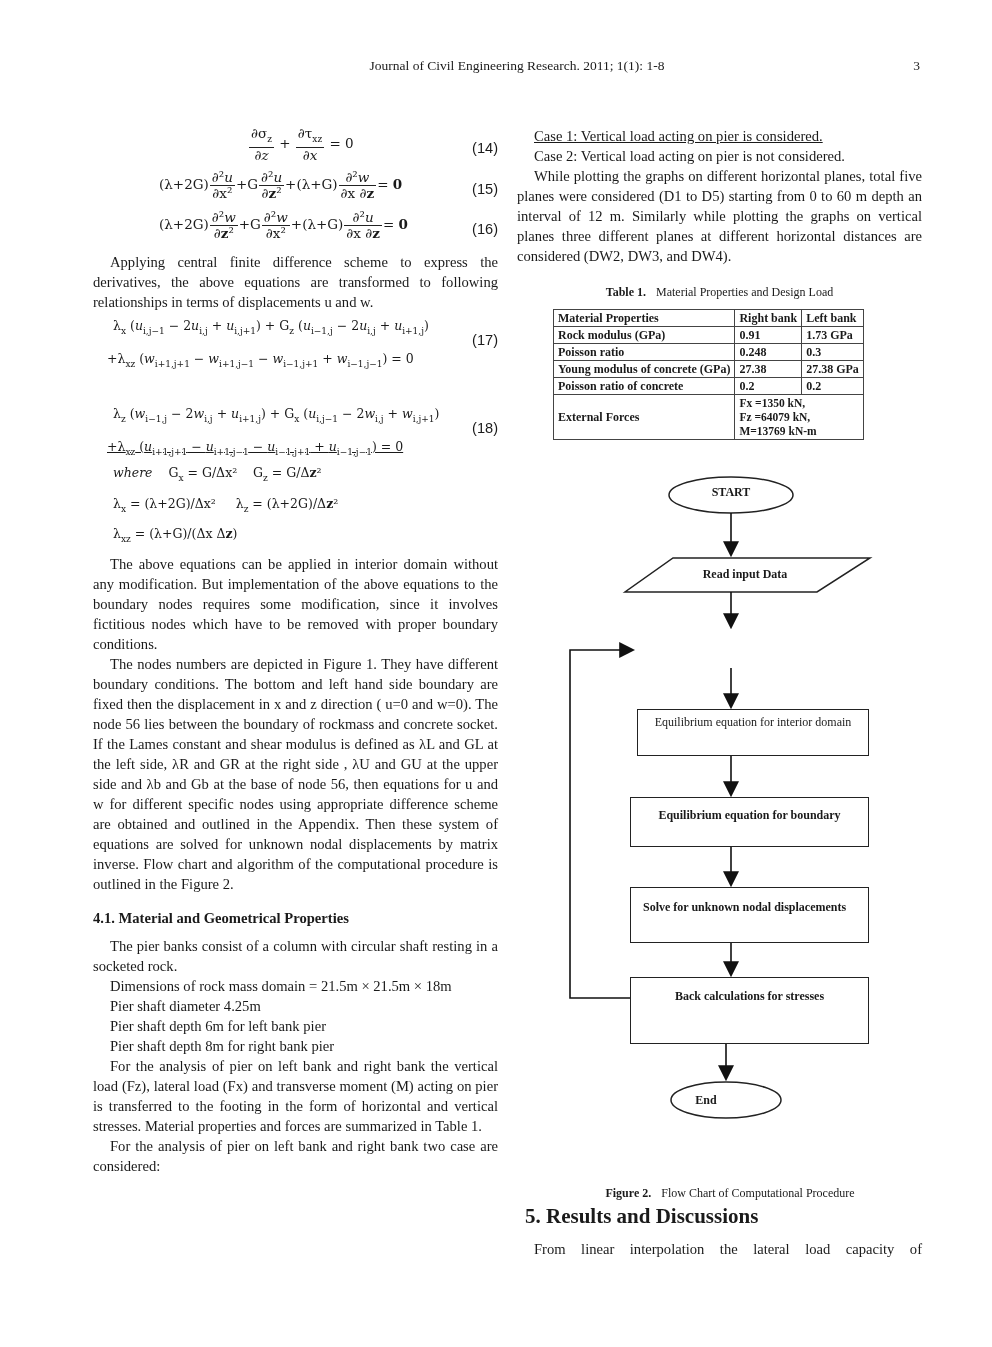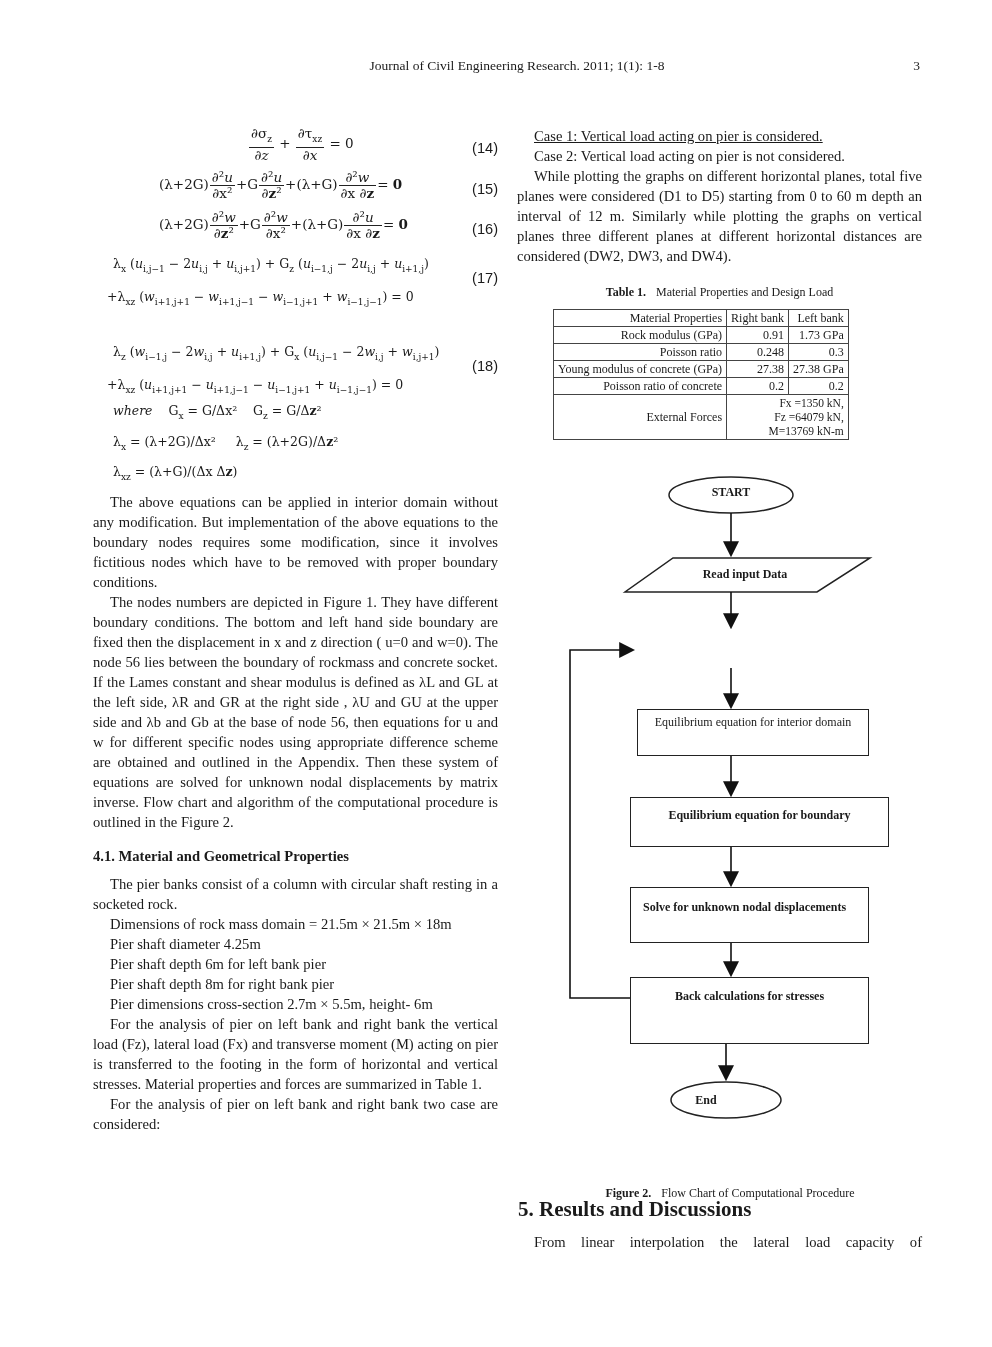--- a/index.html
+++ b/index.html
@@ -14,23 +14,23 @@
   p { margin: 0; text-align: justify; }
   p.ind { text-indent: 17px; }
   .eq { position: relative; font-family: "DejaVu Serif", serif; font-style: normal; font-size: 13.5px; white-space: nowrap; }
   .eqnum { position: absolute; right: 0; font-family: Liberation Sans, sans-serif; font-size: 14.6px; }
   .frac { display: inline-block; vertical-align: middle; text-align: center; margin: 0 1px; }
   .frac .n { display: block; border-bottom: 1px solid #222; padding: 0 2px; line-height: 15px; }
   .frac .d { display: block; line-height: 15px; padding: 0 2px; }
   i.v { font-style: italic; }
   sub, sup { font-size: 9px; }
   .sect { font-weight: bold; font-size: 14.6px; margin: 14px 0 8px 0; }
-  .h1 { font-weight: bold; font-size: 21px; margin: 1px; }
+  .h1 { font-weight: bold; font-size: 21px; margin: 8px; }
   table.t1 { border-collapse: collapse; font-size: 12px; line-height: 14px; margin-left: 36px; }
-  table.t1 td { border: 1px solid #444; text-align: right; padding: 1px 4px; }
+  table.t1 td { border: 1px solid #444; text-align: left; padding: 1px 4px; font-weight: bold; }
   .caption { font-size: 12px; text-align: center; margin-top: 48px; }
   .caption b { margin-right: 10px; }
   .flow { position: absolute; left: 560px; top: 470px; width: 340px; height: 660px; }
   .fnode { position: absolute; border: 1.5px solid #222; background: #fff; font-weight: bold;
            font-size: 12px; display: flex; box-sizing: border-box; }
 </style>
 </head>
 <body>
 
 <div class="header">
@@ -45,44 +45,44 @@
     <span class="eqnum" style="top:12px;">(14)</span>
   </div>
   <div class="eq" style="height:40px; padding-left:66px;">
     (λ+2G)<span class="frac"><span class="n">∂²<i class="v">u</i></span><span class="d">∂x²</span></span>+G<span class="frac"><span class="n">∂²<i class="v">u</i></span><span class="d">∂<b>z</b>²</span></span>+(λ+G)<span class="frac"><span class="n">∂²<i class="v">w</i></span><span class="d">∂x ∂<b>z</b></span></span>= <b>0</b>
     <span class="eqnum" style="top:9px;">(15)</span>
   </div>
   <div class="eq" style="height:40px; padding-left:66px;">
     (λ+2G)<span class="frac"><span class="n">∂²<i class="v">w</i></span><span class="d">∂<b>z</b>²</span></span>+G<span class="frac"><span class="n">∂²<i class="v">w</i></span><span class="d">∂x²</span></span>+(λ+G)<span class="frac"><span class="n">∂²<i class="v">u</i></span><span class="d">∂x ∂<b>z</b></span></span>= <b>0</b>
     <span class="eqnum" style="top:9px;">(16)</span>
   </div>
+  <p class="ind" style="margin-top:2px;">Applying central finite difference scheme to express the derivatives, the above equations are transformed to following relationships in terms of displacements u and w.</p>
   <div class="eq" style="height:60px; line-height:28px; padding-left:20px; font-size:12.5px;">
     <div>λ<sub>x</sub> (<i class="v">u</i><sub>i,j−1</sub> − 2<i class="v">u</i><sub>i,j</sub> + <i class="v">u</i><sub>i,j+1</sub>) + G<sub>z</sub> (<i class="v">u</i><sub>i−1,j</sub> − 2<i class="v">u</i><sub>i,j</sub> + <i class="v">u</i><sub>i+1,j</sub>)</div>
     <div style="margin-left:-6px;">+λ<sub>xz</sub> (<i class="v">w</i><sub>i+1,j+1</sub> − <i class="v">w</i><sub>i+1,j−1</sub> − <i class="v">w</i><sub>i−1,j+1</sub> + <i class="v">w</i><sub>i−1,j−1</sub>) = 0</div>
     <span class="eqnum" style="top:14px;">(17)</span>
   </div>
   <div class="eq" style="height:60px; line-height:28px; padding-left:20px; font-size:12.5px;margin-top:28px;">
     <div>λ<sub>z</sub> (<i class="v">w</i><sub>i−1,j</sub> − 2<i class="v">w</i><sub>i,j</sub> + <i class="v">u</i><sub>i+1,j</sub>) + G<sub>x</sub> (<i class="v">u</i><sub>i,j−1</sub> − 2<i class="v">w</i><sub>i,j</sub> + <i class="v">w</i><sub>i,j+1</sub>)</div>
-    <div style="margin-left:-6px;">+λ<sub>xz</sub> (<i class="v">u</i><sub>i+1,j+1</sub> − <i class="v">u</i><sub>i+1,j−1</sub> − <i class="v">u</i><sub>i−1,j+1</sub> + <i class="v">u</i><sub>i−1,j−1</sub>) = 0</div>
+    <div style="margin-left:-6px;text-decoration:underline;">+λ<sub>xz</sub> (<i class="v">u</i><sub>i+1,j+1</sub> − <i class="v">u</i><sub>i+1,j−1</sub> − <i class="v">u</i><sub>i−1,j+1</sub> + <i class="v">u</i><sub>i−1,j−1</sub>) = 0</div>
     <span class="eqnum" style="top:14px;">(18)</span>
   </div>
   <div class="eq" style="line-height:26px; padding-left:20px; font-size:12.5px;">
     <div><i>where</i> &nbsp;&nbsp; G<sub>x</sub> = G/Δx² &nbsp;&nbsp; G<sub>z</sub> = G/Δ<b>z</b>²</div>
     <div>λ<sub>x</sub> = (λ+2G)/Δx² &nbsp;&nbsp;&nbsp; λ<sub>z</sub> = (λ+2G)/Δ<b>z</b>²</div>
     <div>λ<sub>xz</sub> = (λ+G)/(Δx Δ<b>z</b>)</div>
   </div>
   <p class="ind" style="margin-top:2px;">The above equations can be applied in interior domain without any modification. But implementation of the above equations to the boundary nodes requires some modification, since it involves fictitious nodes which have to be removed with proper boundary conditions.</p>
   <p class="ind">The nodes numbers are depicted in Figure 1. They have different boundary conditions. The bottom and left hand side boundary are fixed then the displacement in x and z direction ( u=0 and w=0). The node 56 lies between the boundary of rockmass and concrete socket. If the Lames constant and shear modulus is defined as λL and GL at the left side, λR and GR at the right side , λU and GU at the upper side and λb and Gb at the base of node 56, then equations for u and w for different specific nodes using appropriate difference scheme are obtained and outlined in the Appendix. Then these system of equations are solved for unknown nodal displacements by matrix inverse. Flow chart and algorithm of the computational procedure is outlined in the Figure 2.</p>
   <div class="sect">4.1. Material and Geometrical Properties</div>
   <p class="ind">The pier banks consist of a column with circular shaft resting in a socketed rock.</p>
   <p class="ind">Dimensions of rock mass domain = 21.5m × 21.5m × 18m</p>
   <p class="ind">Pier shaft diameter 4.25m</p>
   <p class="ind">Pier shaft depth 6m for left bank pier</p>
   <p class="ind">Pier shaft depth 8m for right bank pier</p>
-  <p class="ind">Pier dimensions cross-section 2.7m × 5.5m, height- 6m</p>
   <p class="ind">For the analysis of pier on left bank and right bank the vertical load (Fz), lateral load (Fx) and transverse moment (M) acting on pier is transferred to the footing in the form of horizontal and vertical stresses. Material properties and forces are summarized in Table 1.</p>
   <p class="ind">For the analysis of pier on left bank and right bank two case are considered:</p>
 </div>
 
 <div class="col right">
   <p class="ind" style="text-align:left;text-decoration:underline;">Case 1: Vertical load acting on pier is considered.</p>
   <p class="ind" style="text-align:left;">Case 2: Vertical load acting on pier is not considered.</p>
   <p class="ind">While plotting the graphs on different horizontal planes, total five planes were considered (D1 to D5) starting from 0 to 60 m depth an interval of 12 m. Similarly while plotting the graphs on vertical planes three different planes at different horizontal distances are considered (DW2, DW3, and DW4).</p>
 
   <div class="caption" style="margin-top:16px; margin-bottom:7px;">
@@ -154,21 +154,21 @@
 
   <div class="fnode" style="border:none;background:transparent;left:109px;top:15px;width:124px;justify-content:center;">
     <span>START</span>
   </div>
   <div class="fnode" style="border:none;background:transparent;left:90px;top:97px;width:190px;justify-content:center;">
     <span>Read input Data</span>
   </div>
   <div class="fnode" style="left:77px;top:239px;width:232px;height:47px;justify-content:center;font-weight:normal;padding-top:5px;">
     <span>Equilibrium equation for interior domain</span>
   </div>
-  <div class="fnode" style="left:70px;top:327px;width:259px;height:50px;justify-content:center;padding-top:10px;">
+  <div class="fnode" style="left:70px;top:327px;width:239px;height:50px;justify-content:center;padding-top:10px;">
     <span>Equilibrium equation for boundary</span>
   </div>
   <div class="fnode" style="left:70px;top:507px;width:239px;height:67px;justify-content:center;padding-top:11px;">
     <span>Back calculations for stresses</span>
   </div>
   <div class="fnode" style="left:70px;top:417px;width:239px;height:56px;padding:9px 12px 0 12px;text-align:justify;line-height:20px;">
     <span>Solve for unknown nodal displacements</span>
   </div>
   <div class="fnode" style="border:none;background:transparent;left:111px;top:623px;width:70px;justify-content:center;">
     <span>End</span>

